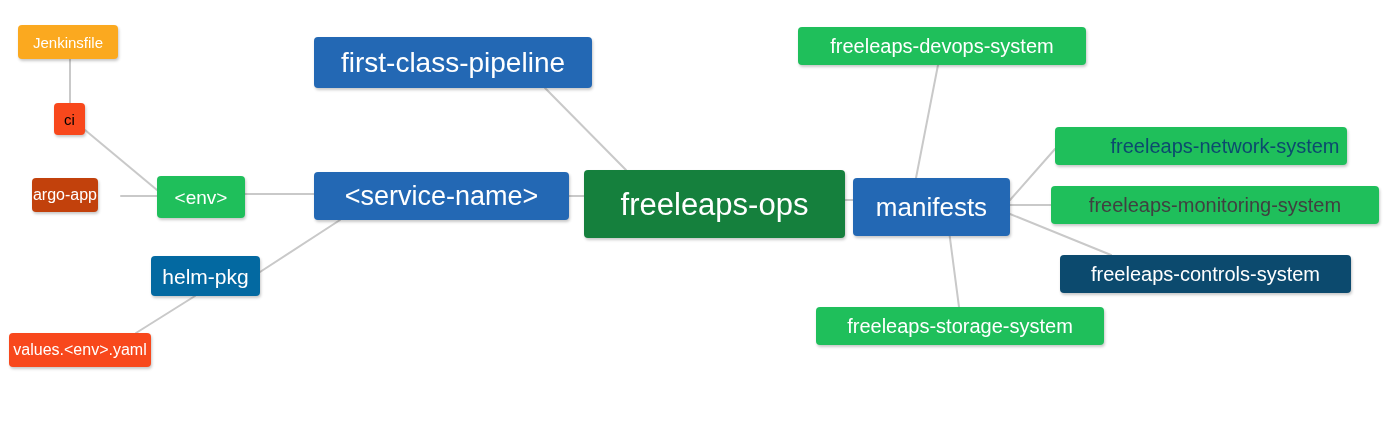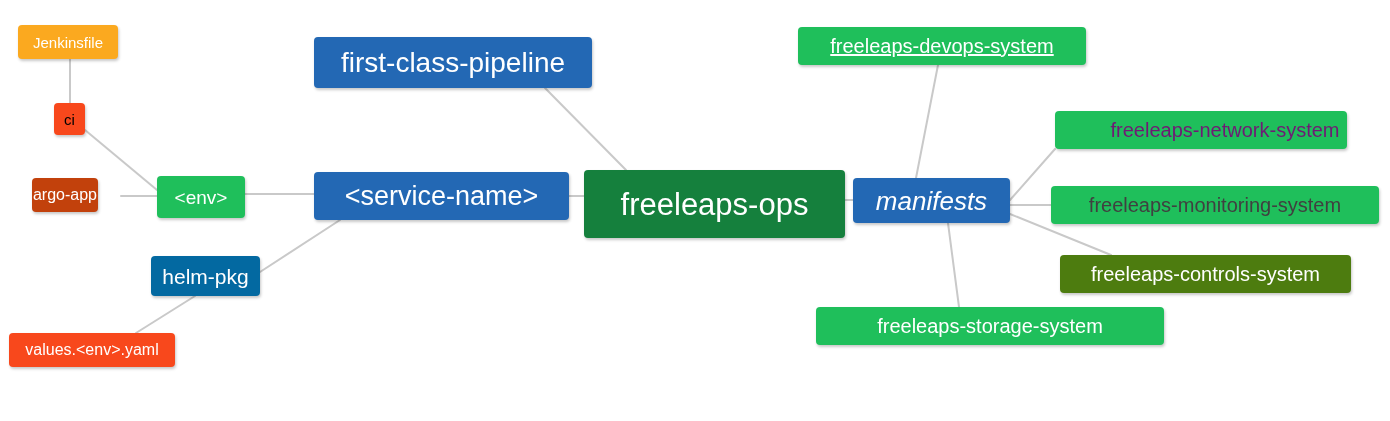--- a/index.html
+++ b/index.html
@@ -73,44 +73,44 @@
       </div>
       <div class="mm-node" style="left: 32px; top: 178px; width: 66px; height: 34px; background: #c2410c; color: rgb(255, 255, 255); font-size: 16px;">
         <span class="mm-label">argo-app</span>
       </div>
       <div class="mm-node" style="left: 157px; top: 176px; width: 88px; height: 42px; background: rgb(31, 191, 91); color: rgb(255, 255, 255); font-size: 19px;">
         <span class="mm-label">&lt;env&gt;</span>
       </div>
       <div class="mm-node" style="left: 151px; top: 256px; width: 109px; height: 40px; background: #0369a1; color: rgb(255, 255, 255); font-size: 21px;">
         <span class="mm-label">helm-pkg</span>
       </div>
-      <div class="mm-node" style="left: 9px; top: 333px; width: 166px; height: 34px; background: rgb(248, 72, 28); color: rgb(255, 255, 255); font-size: 16px;">
+      <div class="mm-node" style="left: 9px; top: 333px; width: 142px; height: 34px; background: rgb(248, 72, 28); color: rgb(255, 255, 255); font-size: 16px;">
         <span class="mm-label">values.&lt;env&gt;.yaml</span>
       </div>
       <div class="mm-node" style="left: 314px; top: 37px; width: 278px; height: 51px; background: rgb(35, 104, 180); color: rgb(255, 255, 255); font-size: 28px;">
         <span class="mm-label">first-class-pipeline</span>
       </div>
       <div class="mm-node" style="left: 314px; top: 172px; width: 255px; height: 48px; background: rgb(35, 104, 180); color: rgb(255, 255, 255); font-size: 27px; align-items: center;">
         <span class="mm-label">&lt;service-name&gt;</span>
       </div>
       <div class="mm-node" style="left: 584px; top: 170px; width: 261px; height: 68px; background: #15803d; color: rgb(255, 255, 255); font-size: 31px;">
         <span class="mm-label">freeleaps-ops</span>
       </div>
-      <div class="mm-node" style="left: 853px; top: 178px; width: 157px; height: 45px; background: rgb(35, 104, 180); color: rgb(255, 255, 255); font-size: 26px; font-style: italic;">
+      <div class="mm-node" style="left: 853px; top: 178px; width: 157px; height: 58px; background: rgb(35, 104, 180); color: rgb(255, 255, 255); font-size: 26px;">
         <span class="mm-label">manifests</span>
       </div>
-      <div class="mm-node" style="left: 798px; top: 27px; width: 288px; height: 38px; background: rgb(31, 191, 91); color: rgb(255, 255, 255); font-size: 20px; text-decoration: underline;">
+      <div class="mm-node" style="left: 798px; top: 27px; width: 288px; height: 38px; background: rgb(31, 191, 91); color: rgb(255, 255, 255); font-size: 20px;">
         <span class="mm-label">freeleaps-devops-system</span>
       </div>
-      <div class="mm-node" style="left: 1055px; top: 111px; width: 292px; height: 38px; background: rgb(31, 191, 91); color: #701a75; font-size: 20px; padding-left: 48px;">
+      <div class="mm-node" style="left: 1055px; top: 127px; width: 292px; height: 38px; background: rgb(31, 191, 91); color: #0c4a6e; font-size: 20px; padding-left: 48px;">
         <span class="mm-label">freeleaps-network-system</span>
       </div>
       <div class="mm-node" style="left: 1051px; top: 186px; width: 328px; height: 38px; background: rgb(31, 191, 91); color: #404040; font-size: 20px;">
         <span class="mm-label">freeleaps-monitoring-system</span>
       </div>
-      <div class="mm-node" style="left: 1060px; top: 255px; width: 291px; height: 38px; background: #4d7c0f; color: rgb(255, 255, 255); font-size: 20px;">
+      <div class="mm-node" style="left: 1060px; top: 255px; width: 291px; height: 38px; background: #0c4a6e; color: rgb(255, 255, 255); font-size: 20px;">
         <span class="mm-label">freeleaps-controls-system</span>
       </div>
-      <div class="mm-node" style="left: 816px; top: 307px; width: 348px; height: 38px; background: rgb(31, 191, 91); color: rgb(255, 255, 255); font-size: 20px;">
+      <div class="mm-node" style="left: 816px; top: 307px; width: 288px; height: 38px; background: rgb(31, 191, 91); color: rgb(255, 255, 255); font-size: 20px;">
         <span class="mm-label">freeleaps-storage-system</span>
       </div>
     </div>
 </div>
 
 </body></html>

